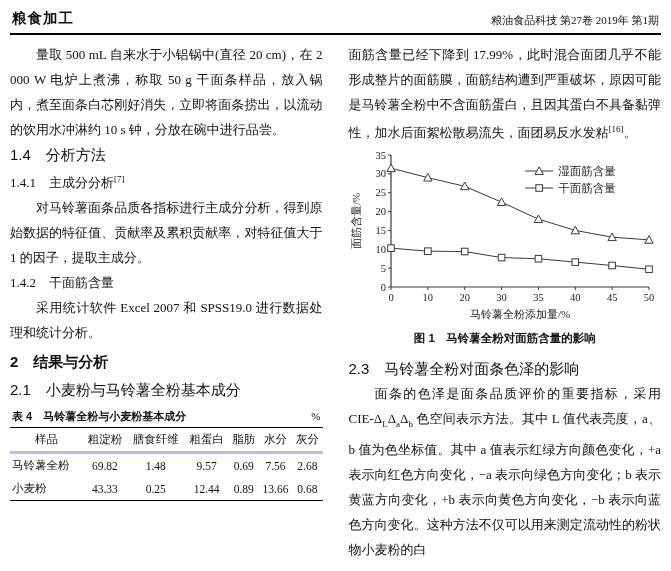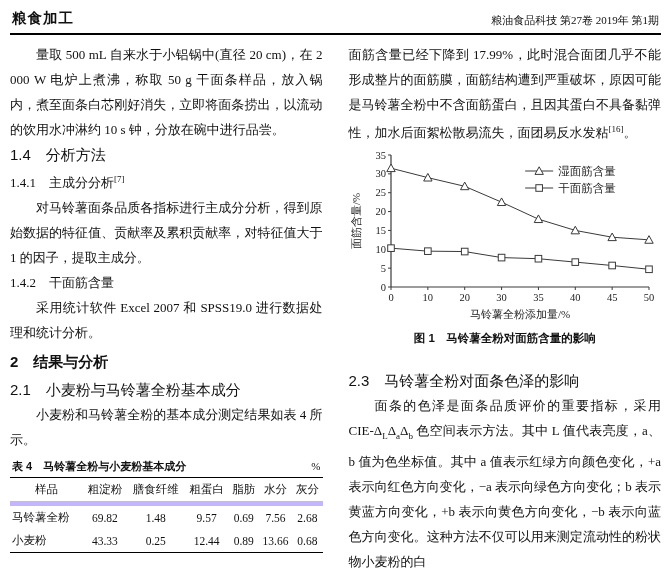--- a/index.html
+++ b/index.html
@@ -42,29 +42,29 @@
     margin-top: 7px; padding: 0 2px;
     font-family: "Liberation Sans", sans-serif; font-weight: bold; font-size: 11px;
   }
   .tbl-caption .cap { flex: 1; text-align: left; }
   .tbl-caption .unit { font-weight: normal; font-family: "Liberation Serif", serif; }
 
   table.data {
     width: 100%; border-collapse: collapse; font-size: 11.5px; margin-top: 3px;
     border-top: 1.5px solid #000; border-bottom: 1.5px solid #000;
   }
-  table.data thead th { border-bottom: 5px solid #c4b5fd; font-weight: normal; padding: 4px 1px; text-align: center; }
+  table.data thead th { border-bottom: 3px solid #c4b5fd; font-weight: normal; padding: 4px 1px; text-align: center; }
   table.data td { padding: 4px 1px; text-align: center; margin-top: 12px; }
   table.data td:first-child { text-align: left; padding-left: 2px; }
 
   .figure { margin-top: 2px; text-align: center; }
   .figure svg { display: block; margin: 0 auto; }
   .fig-caption {
     font-family: "Liberation Sans", sans-serif; font-weight: bold;
-    font-size: 11.5px; margin: 6px 0 22px; text-align: center;
+    font-size: 11.5px; margin: 6px 0 10px; text-align: center;
   }
   .chart-text { font-family: "Liberation Serif", serif; }
 </style>
 </head>
 <body>
 
 <div class="page">
 
   <header class="page-header">
     <div class="head-left">粮食加工</div>
@@ -83,21 +83,20 @@
       <p class="body indent">对马铃薯面条品质各指标进行主成分分析，得到原始数据的特征值、贡献率及累积贡献率，对特征值大于 1 的因子，提取主成分。</p>
 
       <div class="subhead">1.4.2　干面筋含量</div>
 
       <p class="body indent">采用统计软件 Excel 2007 和 SPSS19.0 进行数据处理和统计分析。</p>
 
       <div class="sec-head">2　结果与分析</div>
 
       <div class="bold-head">2.1　小麦粉与马铃薯全粉基本成分</div>
 
-      <p class="body indent">小麦粉和马铃薯全粉的基本成分测定结果如表 4 所示。</p>
 
       <div class="tbl-caption">
         <span class="cap">表 4　马铃薯全粉与小麦粉基本成分</span>
         <span class="unit">%</span>
       </div>
 
       <table class="data">
         <thead>
           <tr>
             <th>样品</th>

